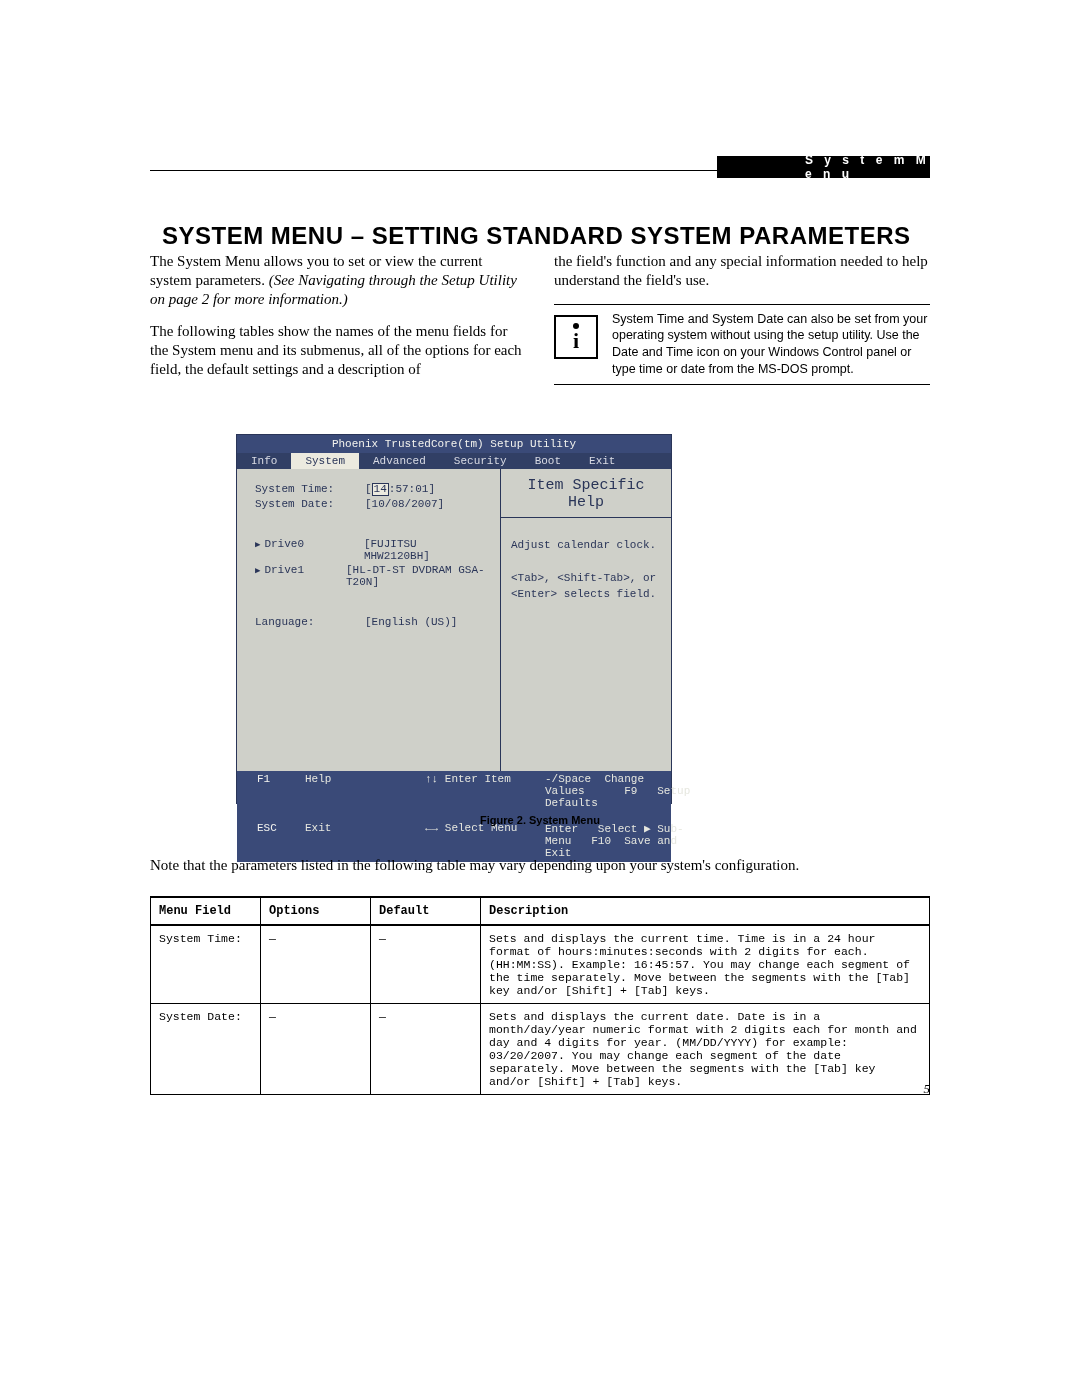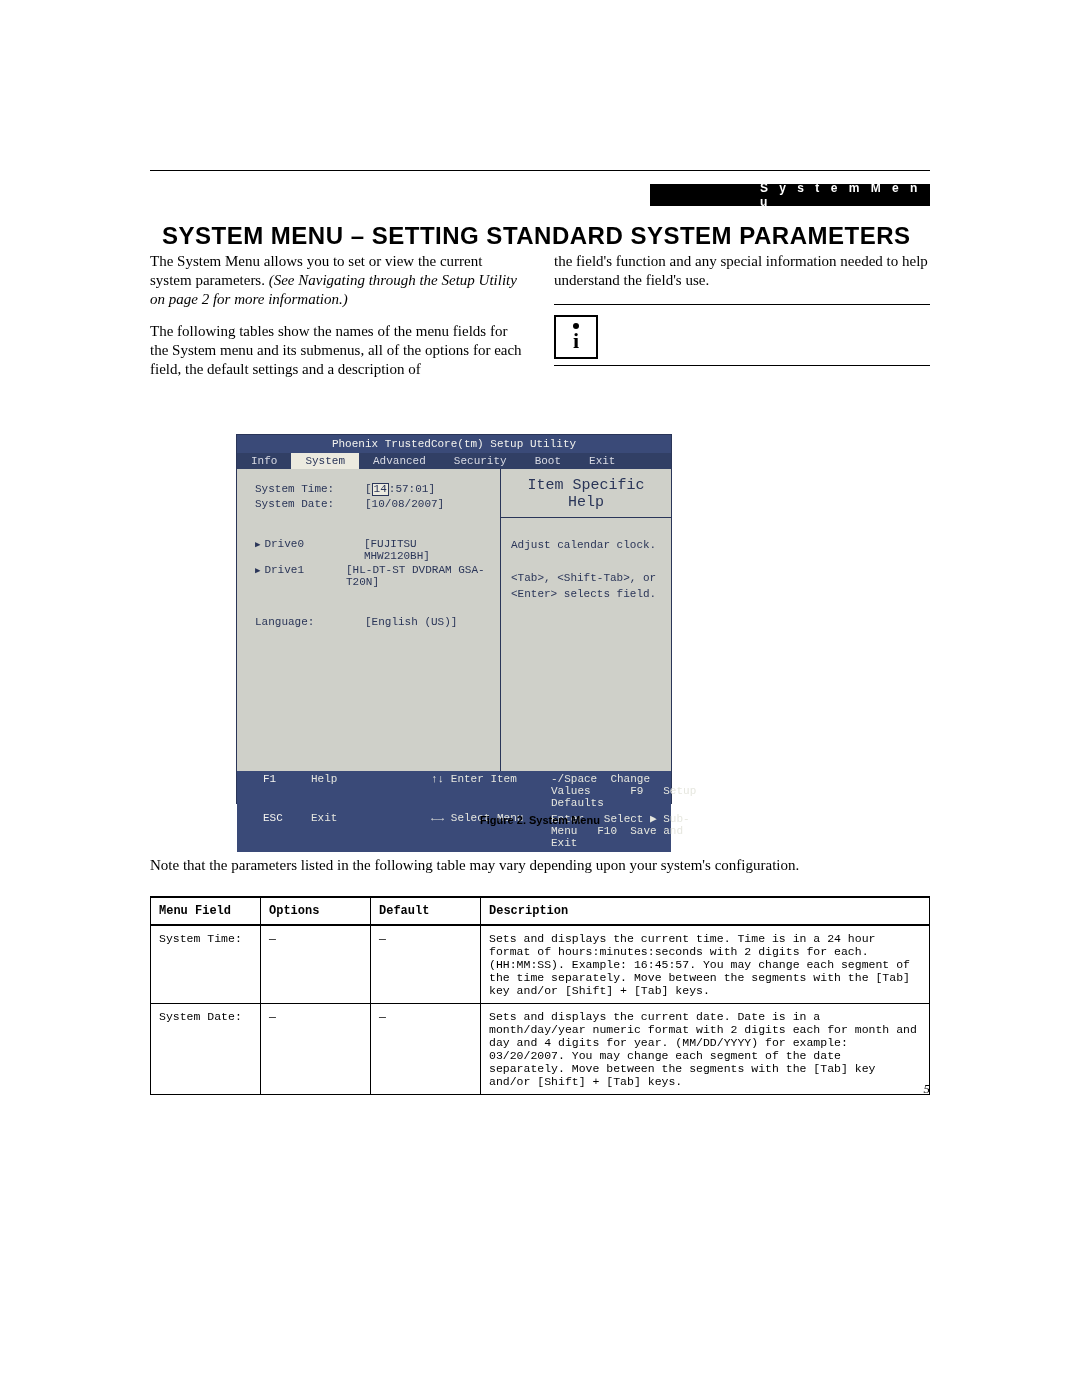--- a/index.html
+++ b/index.html
@@ -25,29 +25,29 @@
     box-sizing:border-box;
     padding:160px 150px 0 150px;
   }
   .top-rule{
     position:absolute;
     top:170px;left:150px;right:150px;
     border-top:1px solid var(--rule);
   }
   .section-badge{
     position:absolute;
-    top:184px;right:150px;
-    width:280px;height:22px;
+    top:156px;right:150px;
+    width:213px;height:22px;
     background:#000;color:#fff;
     font-family:Arial,Helvetica,sans-serif;
     font-weight:bold;
     font-size:12px;
     letter-spacing:4px;
     display:flex;align-items:center;
-    padding-left:110px;
+    padding-left:88px;
     box-sizing:border-box;
   }
   h1.page-title{
     position:absolute;
     top:210px;left:150px;right:150px;
     margin:12px;
     font-family:Arial,Helvetica,sans-serif;
     font-weight:800;
     font-size:24px;
     letter-spacing:0.5px;
@@ -140,24 +140,24 @@
   }
   .bios-help-body{
     flex:1;background:var(--bios-bg);
     color:#2a3558;
     padding:20px 10px;font-size:11px;line-height:1.4;
   }
   .bios-footer{
     background:var(--bios-blue);
     color:#eceee6;
     font-size:11px;
-    padding:2px 26px 3px;
+    padding:2px 20px 3px;
     display:grid;
     grid-template-columns: 48px 120px 120px 160px;
-    row-gap:3px;
+    row-gap:13px;
   }
   .bios-footer .k{color:#f5f5f0;}
   .bios-footer .g{color:#e6e7df;}
   .fig-caption{
     position:absolute;
     top:814px;left:150px;right:150px;
     text-align:center;
     font-family:Arial,Helvetica,sans-serif;
     font-weight:bold;font-size:11px;
   }
@@ -216,20 +216,21 @@
       </p>
       <p>The following tables show the names of the menu fields for the System menu and its submenus, all of the options for each field, the default settings and a description of</p>
     </div>
     <div class="col">
       <p>the field's function and any special information needed to help understand the field's use.</p>
       <hr class="note-rule">
       <div class="note-row">
         <div class="note-icon">
             <span>i</span>
           </div>
+        <div class="note-text">System Time and System Date can also be set from your operating system without using the setup utility. Use the Date and Time icon on your Windows Control panel or type time or date from the MS-DOS prompt.</div>
       </div>
       <hr class="note-rule">
     </div>
   </div>
 
   <div class="bios-wrap">
     <div class="bios-titlebar">Phoenix TrustedCore(tm) Setup Utility</div>
     <div class="bios-menubar">
       <span>Info</span>
       <span class="sel">System</span>

